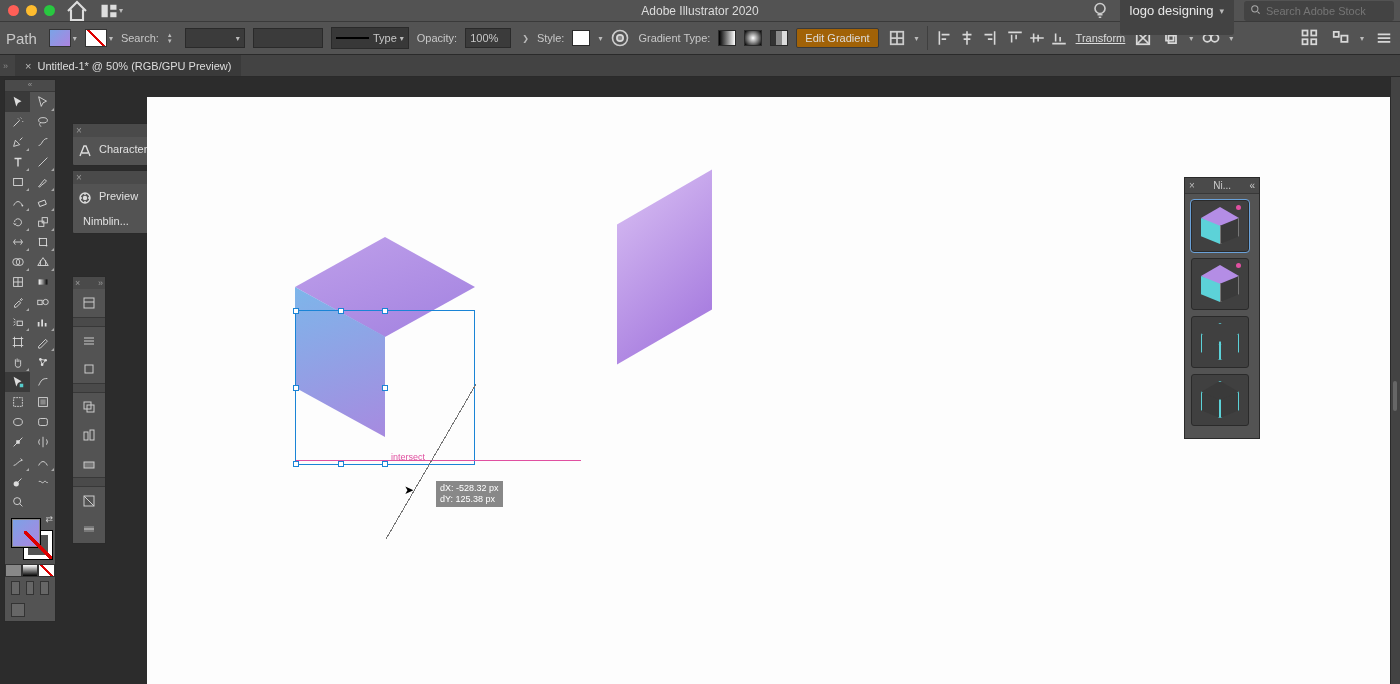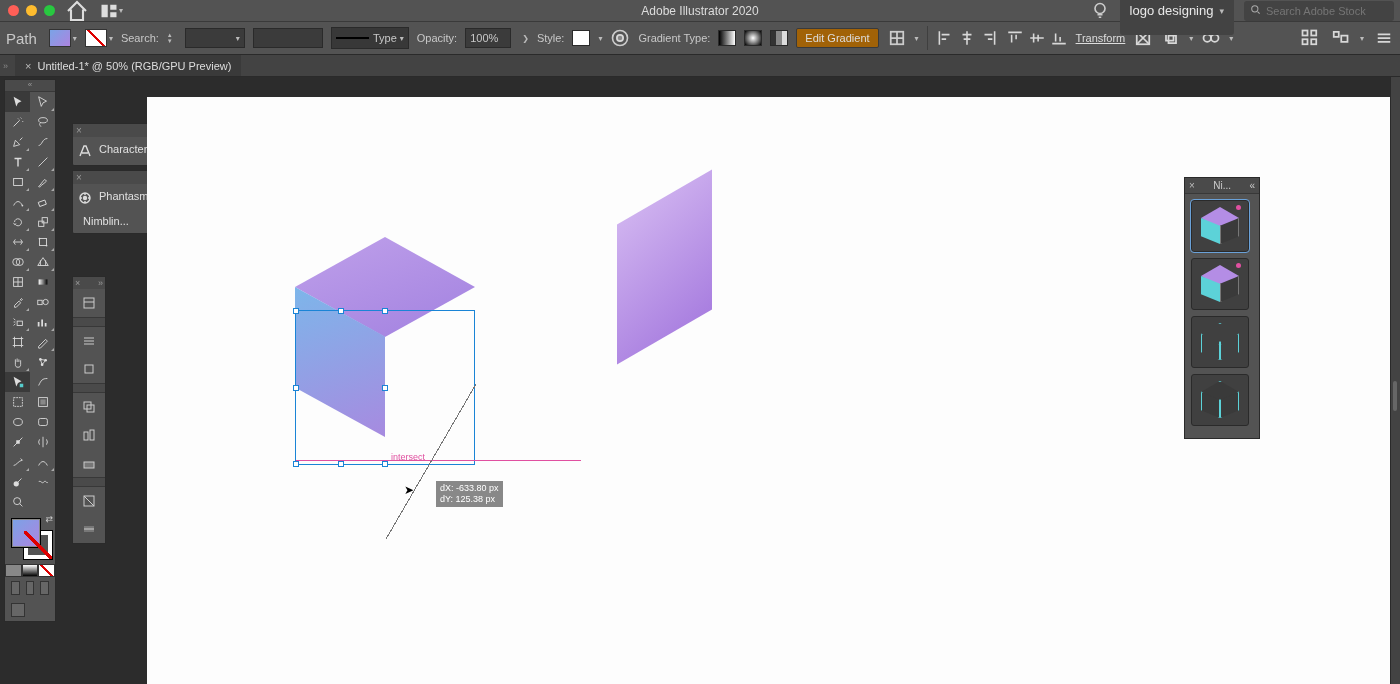--- a/index.html
+++ b/index.html
@@ -638,21 +638,21 @@
           <span>»</span>
         </div>
       <div class="body">
         <span class="ic">
             <svg viewBox="0 0 16 16">
               <circle cx="8" cy="8" r="5" stroke="#ddd" fill="none"></circle>
               <circle cx="8" cy="8" r="1.5" fill="#ddd"></circle>
               <path d="M8 3v2M8 11v2M3 8h2M11 8h2" stroke="#ddd"></path>
             </svg>
           </span>
-        <span>Phantasm</span>
+        <span>Preview</span>
       </div>
       <div class="row2">
         <span class="ic"><svg viewBox="0 0 16 16">
               <rect x="3" y="3" width="10" height="10" stroke="#ddd" fill="none"></rect>
               <rect x="5" y="5" width="6" height="6" fill="#999"></rect>
             </svg></span>
         <span>Nimblin...</span>
       </div>
     </div>
   </div>
@@ -724,21 +724,21 @@
           <span class="hnd ml"></span>
           <span class="hnd mr"></span>
           <span class="hnd bl"></span>
           <span class="hnd bm"></span>
           <span class="hnd br"></span>
           <div class="guide-h"></div>
           <div class="guide-lbl">intersect</div>
           <div class="diag"></div>
           <div class="cursor-arrow">➤</div>
           <div class="measure">
-            <div>dX: -633.80 px</div>
+            <div>dX: -528.32 px</div>
             <div>dY: 125.38 px</div>
           </div>
         </div>
       </div>
       <div class="rhombus"></div>
     </div>
 
     <div class="sample-panel">
       <div class="hdr">
         <span class="x">×</span>

